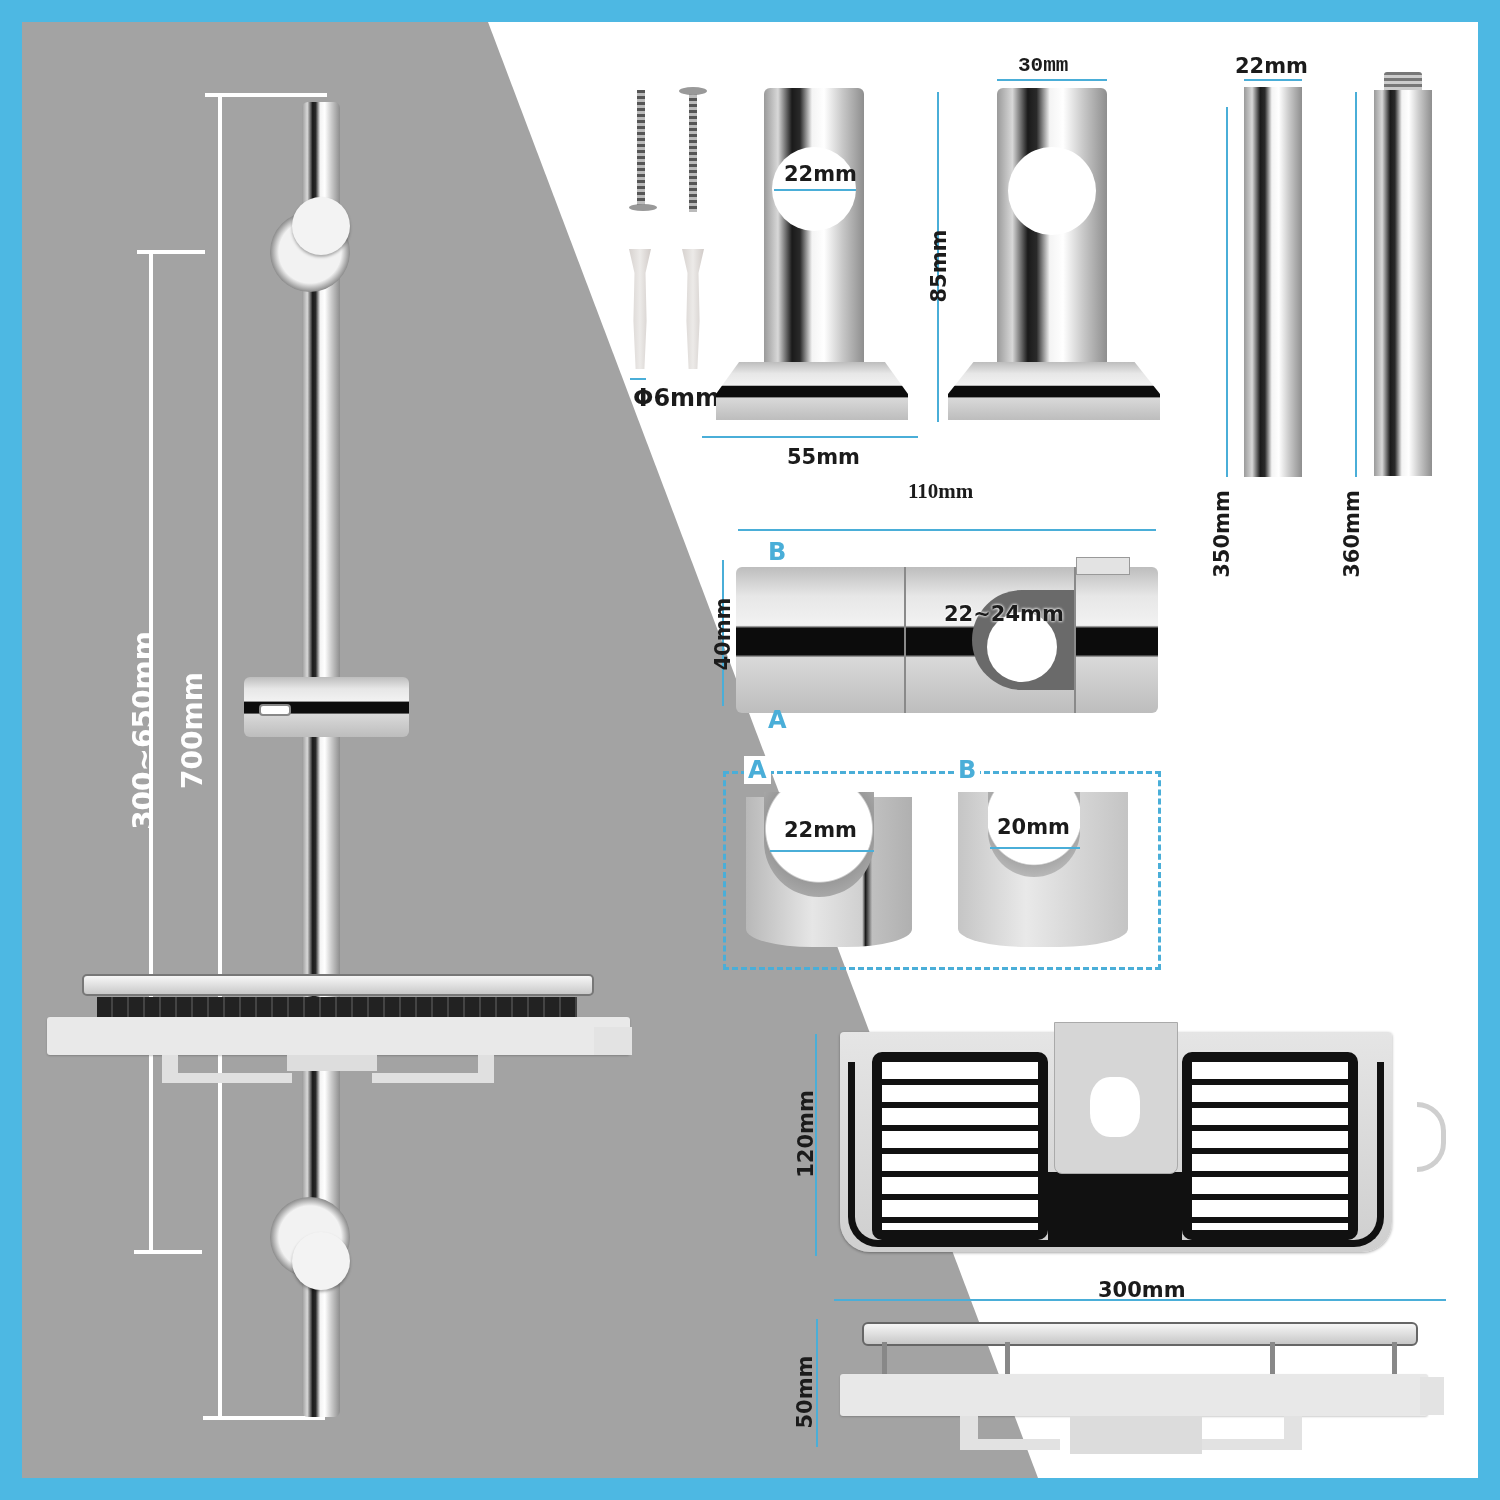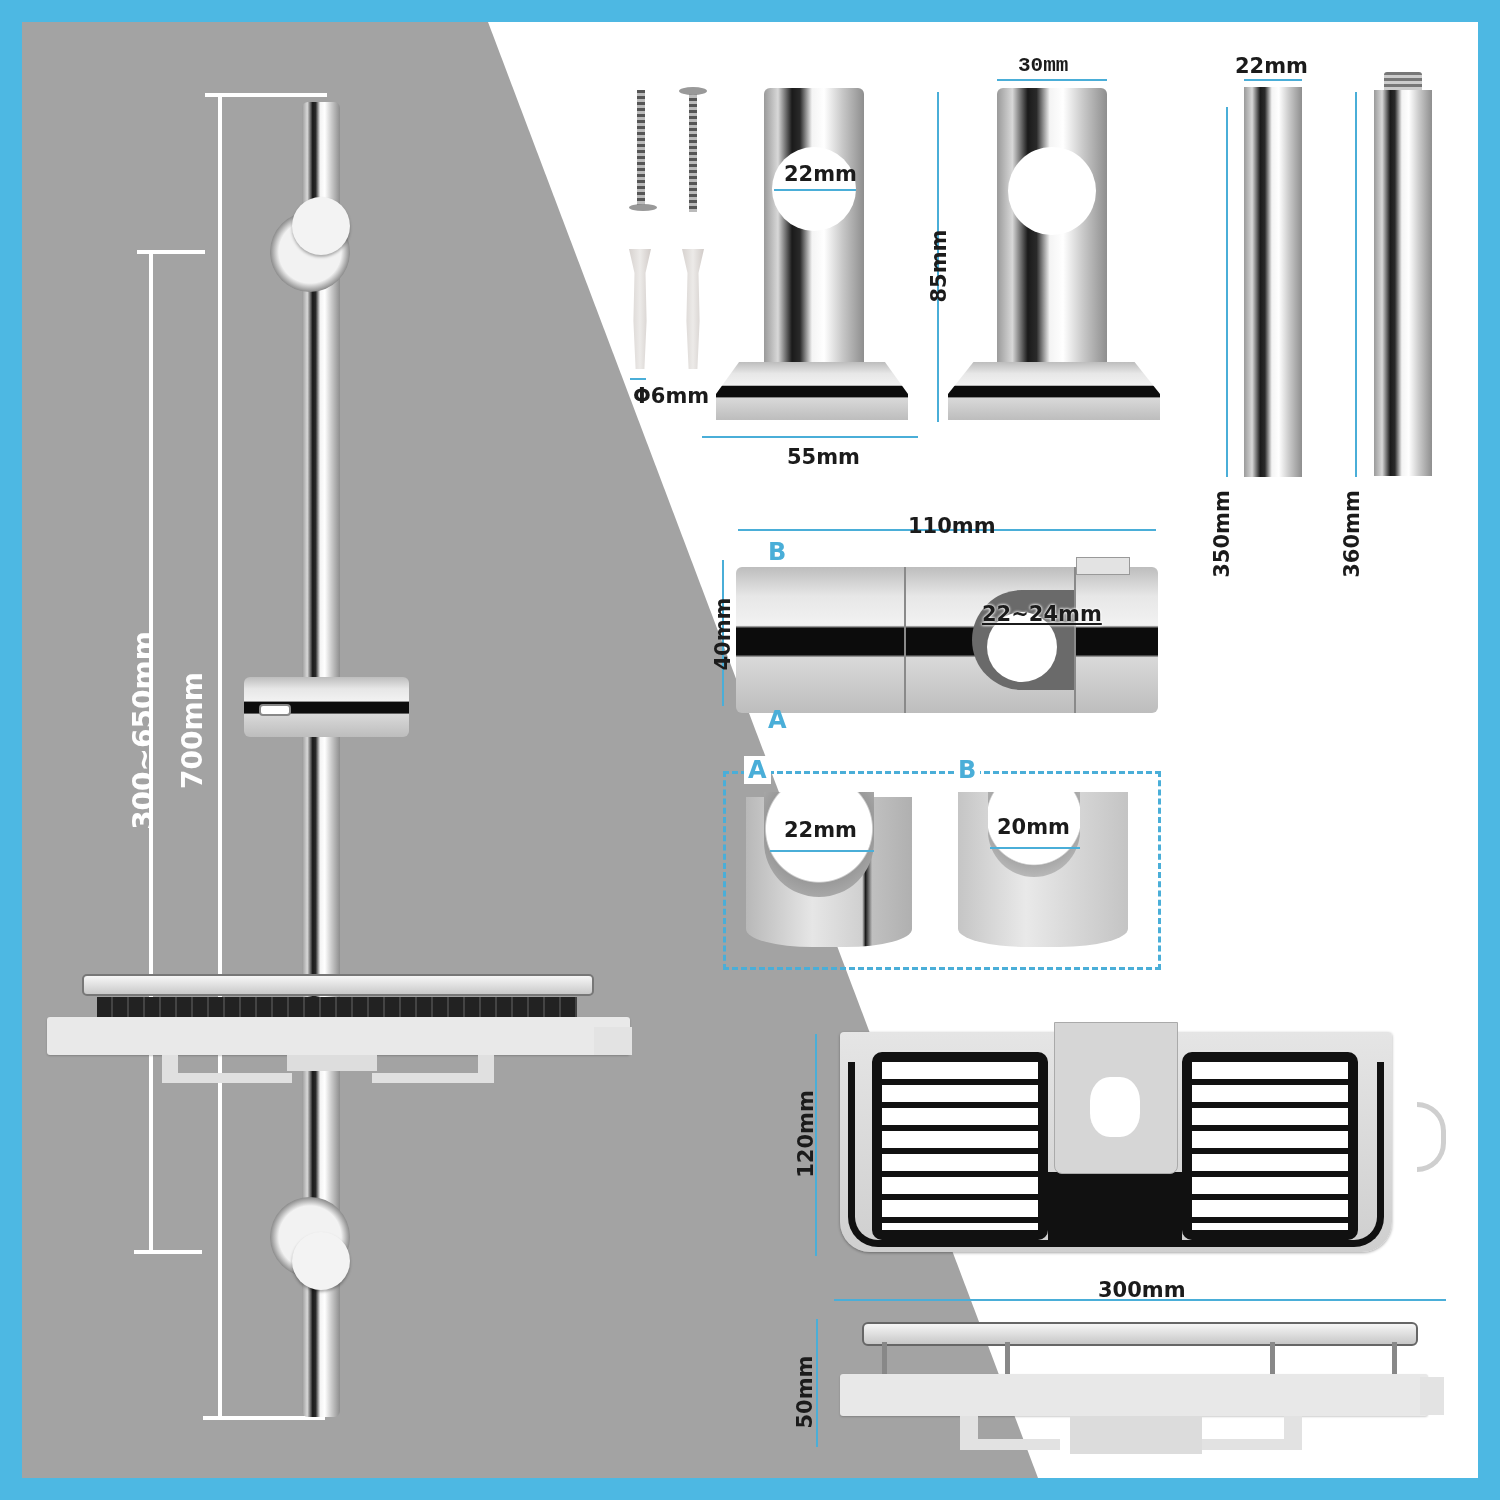--- a/index.html
+++ b/index.html
@@ -51,21 +51,21 @@
   <div class="abs" style="left:265px;top:1033px;width:90px;height:16px;background:#ddd;"></div>
 
   <div class="abs" style="left:615px;top:68px;width:8px;height:120px;background:repeating-linear-gradient(180deg,#555 0 3px,#bbb 3px 6px);"></div>
   <div class="abs" style="left:607px;top:182px;width:28px;height:7px;border-radius:50%;background:#999;"></div>
   <div class="abs" style="left:667px;top:70px;width:8px;height:120px;background:repeating-linear-gradient(180deg,#555 0 3px,#bbb 3px 6px);"></div>
   <div class="abs" style="left:657px;top:65px;width:28px;height:8px;border-radius:50%;background:#999;"></div>
 
   <div class="abs" style="left:607px;top:227px;width:22px;height:120px;background:linear-gradient(90deg,#d7d2cf,#eceae8,#d1cbc8);clip-path:polygon(0 0,100% 0,75% 20%,80% 60%,70% 100%,30% 100%,20% 60%,25% 20%);"></div>
   <div class="abs" style="left:660px;top:227px;width:22px;height:120px;background:linear-gradient(90deg,#d7d2cf,#eceae8,#d1cbc8);clip-path:polygon(0 0,100% 0,75% 20%,80% 60%,70% 100%,30% 100%,20% 60%,25% 20%);"></div>
   <div class="abs" style="left:608px;top:356px;width:16px;height:2px;background:#4aaed8;"></div>
-  <div class="lbl" style="left:611px;top:362px;font-size:21px;">Φ6mm</div>
+  <div class="lbl" style="left:611px;top:362px;font-size:24px;">Φ6mm</div>
 
   <div class="abs chrome-v" style="left:742px;top:66px;width:100px;height:280px;border-radius:6px 6px 0 0;"></div>
   <div class="abs" style="left:750px;top:125px;width:84px;height:84px;border-radius:50%;background:#fff;"></div>
   <div class="abs chrome-h" style="left:694px;top:340px;width:192px;height:58px;clip-path:polygon(12% 0,88% 0,100% 55%,100% 100%,0 100%,0 55%);"></div>
   <div class="lbl" style="left:762px;top:140px;">22mm</div>
   <div class="abs" style="left:752px;top:167px;width:82px;height:2px;background:#4aaed8;"></div>
 
   <div class="abs chrome-v" style="left:975px;top:66px;width:110px;height:280px;border-radius:6px 6px 0 0;"></div>
   <div class="abs" style="left:986px;top:125px;width:88px;height:88px;border-radius:50%;background:#fff;"></div>
   <div class="abs chrome-h" style="left:926px;top:340px;width:212px;height:58px;clip-path:polygon(12% 0,88% 0,100% 55%,100% 100%,0 100%,0 55%);"></div>
@@ -81,30 +81,30 @@
   <div class="abs chrome-v" style="left:1352px;top:68px;width:58px;height:386px;"></div>
   <div class="abs" style="left:1362px;top:50px;width:38px;height:18px;background:repeating-linear-gradient(180deg,#777 0 3px,#ccc 3px 6px);border-radius:3px 3px 0 0;"></div>
   <div class="lbl" style="left:1213px;top:32px;">22mm</div>
   <div class="abs" style="left:1222px;top:57px;width:58px;height:2px;background:#4aaed8;"></div>
   <div class="abs" style="left:1204px;top:85px;width:2px;height:370px;background:#4aaed8;"></div>
   <div class="lbl rot" style="left:1156px;top:500px;">350mm</div>
   <div class="abs" style="left:1333px;top:70px;width:2px;height:385px;background:#4aaed8;"></div>
   <div class="lbl rot" style="left:1286px;top:500px;">360mm</div>
 
   <div class="abs" style="left:716px;top:507px;width:418px;height:2px;background:#4aaed8;"></div>
-  <div class="lbl" style="left:886px;top:492px;">110mm</div>
+  <div class="lbl" style="left:886px;top:457px;font-family:Liberation Serif, serif;">110mm</div>
   <div class="abs" style="left:700px;top:538px;width:2px;height:146px;background:#4aaed8;"></div>
   <div class="lbl rot" style="left:664px;top:600px;">40mm</div>
   <div class="abs chrome-h" style="left:714px;top:545px;width:422px;height:146px;border-radius:6px;"></div>
   <div class="abs" style="left:882px;top:545px;width:2px;height:146px;background:#8a8a8a;"></div>
   <div class="abs" style="left:1052px;top:545px;width:2px;height:146px;background:#8a8a8a;"></div>
   <div class="abs" style="left:1054px;top:535px;width:52px;height:16px;background:#e3e3e3;border:1px solid #999;"></div>
   <div class="abs" style="left:950px;top:568px;width:102px;height:100px;background:#6a6a6a;border-radius:50px 0 0 50px;"></div>
   <div class="abs" style="left:965px;top:590px;width:70px;height:70px;border-radius:50%;background:#fff;"></div>
-  <div class="lbl" style="left:960px;top:580px;text-shadow:0 0 3px #fff,0 0 3px #fff;text-decoration:underline;">22~24mm</div>
+  <div class="lbl" style="left:922px;top:580px;text-shadow:0 0 3px #fff,0 0 3px #fff;">22~24mm</div>
   <div class="lbl blue" style="left:746px;top:516px;">B</div>
   <div class="lbl blue" style="left:746px;top:684px;">A</div>
 
   <div class="abs" style="left:701px;top:749px;width:432px;height:193px;border:3px dashed #4aaed8;"></div>
   <div class="lbl blue" style="left:722px;top:734px;background:#fff;padding:0 4px;">A</div>
   <div class="lbl blue" style="left:932px;top:734px;background:#fff;padding:0 4px;">B</div>
 
   <div class="abs" style="left:724px;top:775px;width:166px;height:150px;background:linear-gradient(90deg,#b8b8b8,#e6e6e6 40%,#d0d0d0 70%,#1a1a1a 72%,#c0c0c0 76%,#b0b0b0);border-radius:0 0 40% 40% / 0 0 12% 12%;"></div>
   <div class="abs" style="left:742px;top:770px;width:110px;height:105px;border-radius:0 0 55px 55px;background:radial-gradient(circle at 50% 35%,#fff 60%,#9a9a9a 62%,#bcbcbc 100%);"></div>
   <div class="lbl" style="left:762px;top:796px;">22mm</div>

